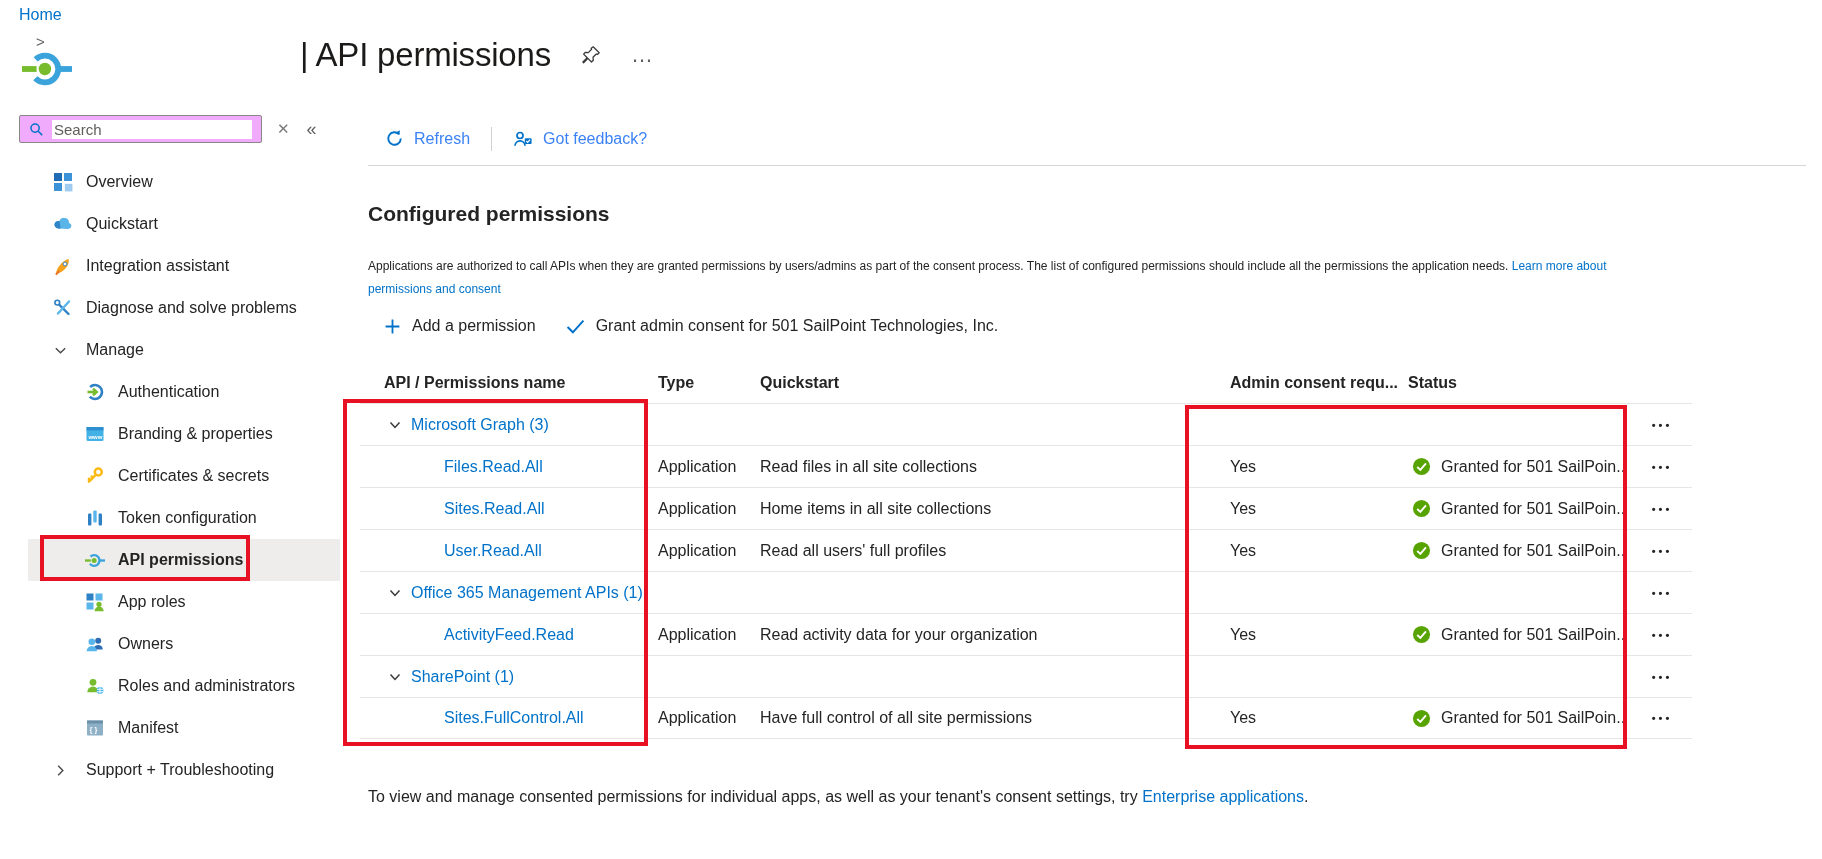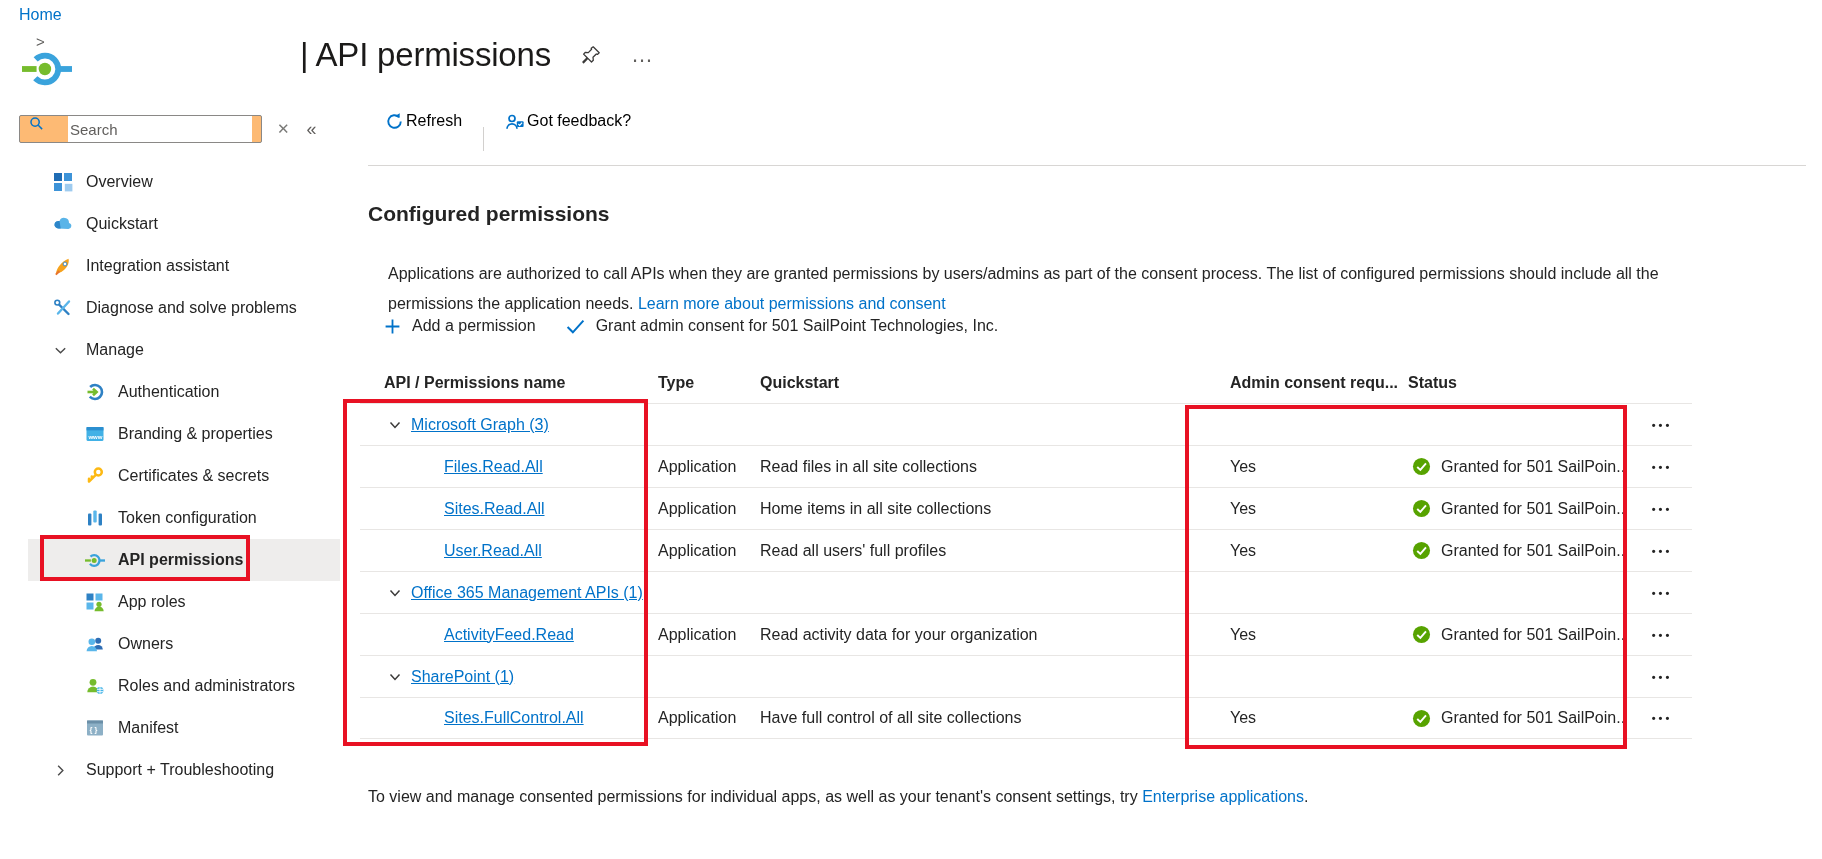--- a/index.html
+++ b/index.html
@@ -20,60 +20,60 @@
   
   .app-logo { position:absolute; left:22px; top:44px; width:50px; height:50px; }
   .title-row { position:absolute; left:300px; top:36px; display:flex; align-items:center; gap:30px; }
   .page-title { font-size:33px; font-weight:400; color:#1b1a19; letter-spacing:-0.2px; white-space:nowrap; }
   .title-ellipsis { font-size:22px; color:#605e5c; cursor:pointer; line-height:10px; }
 
   
   .sidebar { position:absolute; left:0; top:112px; width:340px; }
   .search-row { margin-left:19px; display:flex; align-items:center; height:34px; }
   .search-box { width:243px; height:28px; border:1px solid #8a8886; border-radius:2px;
-                display:flex; padding:0 9px; gap:24px; background:#fdba74; }
+                display:flex; align-items:center; padding:0 9px; gap:8px; background:#f0abfc; }
   .search-box input { border:none; outline:none; flex:1; font-size:15px; font-family:inherit; color:#242424; min-width:0; }
   .search-box input::placeholder { color:#605e5c; }
   .clear-btn { margin-left:15px; color:#7a7a78; font-size:15px; cursor:pointer; }
   .collapse-btn { margin-left:17px; color:#605e5c; font-size:18px; cursor:pointer; }
 
   .nav { margin-top:15px; }
   .nav-item { height:42px; display:flex; align-items:center; padding-left:25px; gap:13px;
               font-size:16px; color:#242424; cursor:pointer; white-space:nowrap;margin-left:28px; }
   .nav-item.indent { padding-left:57px; }
   .nav-item.selected { background:#eeedec; font-weight:700; }
   .nav-icon { width:20px; height:20px; flex:0 0 20px; display:flex; align-items:center; justify-content:center; }
   .grp-chevron { width:20px; flex:0 0 20px; display:flex; align-items:center; justify-content:flex-start; }
 
   
   .toolbar { position:absolute; left:368px; top:112px; right:16px; height:54px;
              display:flex; align-items:center; border-bottom:1px solid #d8d6d4; }
-  .toolbar-btn { display:flex; gap:2px; font-size:16px; color:#000000;
+  .toolbar-btn { display:flex; align-items:center; gap:10px; font-size:16px; color:#3b82f6;
                  padding:0 17px; cursor:pointer; height:100%; }
   .toolbar-sep { width:1px; height:24px; background:#d2d0ce; margin:0 4px; }
 
   
   .section-heading { position:absolute; left:368px; top:202px; font-size:21px; font-weight:700; color:#242424; }
-  .section-desc { position:absolute; left:368px; top:243px; width:1290px; font-size:16px; line-height:30px; color:#242424;margin-left:20px; }
+  .section-desc { position:absolute; left:368px; top:243px; width:1290px; font-size:12px; line-height:23px; color:#242424; }
   .link { color:#0072c9; cursor:pointer; }
 
   .actions { position:absolute; left:368px; top:317px; display:flex; align-items:center; gap:30px; font-size:16px; }
   .action { display:flex; align-items:center; gap:11px; color:#242424; cursor:pointer; }
   .action:first-child { padding-left:16px; }
 
   
   .perm-table { position:absolute; left:360px; top:363px; width:1332px; }
   .t-header, .t-row { display:grid; grid-template-columns:298px 102px 466px 182px 224px 60px; align-items:center; }
   .t-header { height:40px; font-weight:700; font-size:16px; }
   .t-row { height:42px; border-top:1px solid #e8e6e4; font-size:16px; }
   .t-row:last-child { border-bottom:1px solid #e8e6e4; }
   .h-name, .c-name { padding-left:24px; }
   .c-name.group { padding-left:28px; display:flex; align-items:center; gap:9px; }
   .c-name.leaf { padding-left:84px; }
-  .c-name a { color:#0072c9;text-decoration:underline; }
+  .c-name a { color:#0072c9; }
   .h-admin, .c-admin { padding-left:4px; }
   .c-status { display:flex; align-items:center; gap:10px; padding-left:4px; }
   .status-text { white-space:nowrap; overflow:hidden; max-width:186px; color:#242424; }
   .c-menu { text-align:center; color:#242424; font-size:11px; letter-spacing:3px; cursor:pointer; font-weight:700; }
 
   .footer-note { position:absolute; left:368px; top:788px; font-size:16px; color:#242424; }
 
   
   .red-box { position:absolute; border:4px solid #e81123; background:transparent; pointer-events:none; }
   .red-sidebar { left:40px; top:535px; width:210px; height:46px; }
@@ -463,21 +463,21 @@
     <div></div>
       <div></div>
       <div></div>
       <div></div>
     <div class="c-menu">•••</div>
   </div>
 
   <div class="t-row">
     <div class="c-name leaf"><a>Sites.FullControl.All</a></div>
     <div>Application</div>
-    <div>Have full control of all site collections</div>
+    <div>Have full control of all site permissions</div>
     <div class="c-admin">Yes</div>
     <div class="c-status">
       <span style="display:flex;">
         <svg viewBox="0 0 20 20" width="19" height="19">
             <circle cx="10" cy="10" r="9" fill="#57a300"></circle>
             <path d="M5.5 10.5 L8.8 13.6 L14.7 6.6" stroke="#ffffff" stroke-width="2" fill="none"></path>
           </svg>
       </span>
       <span class="status-text">Granted for 501 SailPoin...</span>
     </div>

